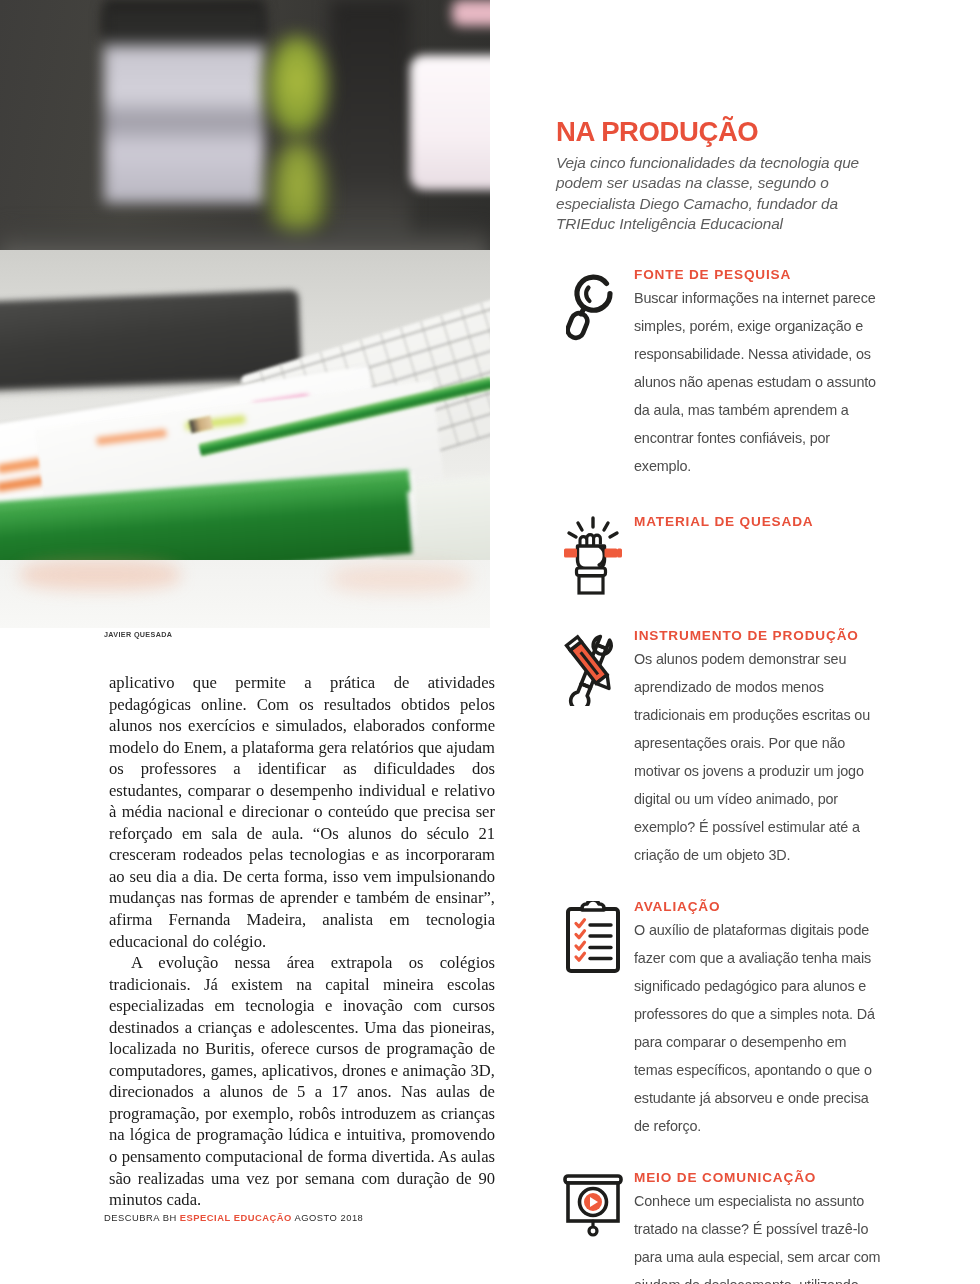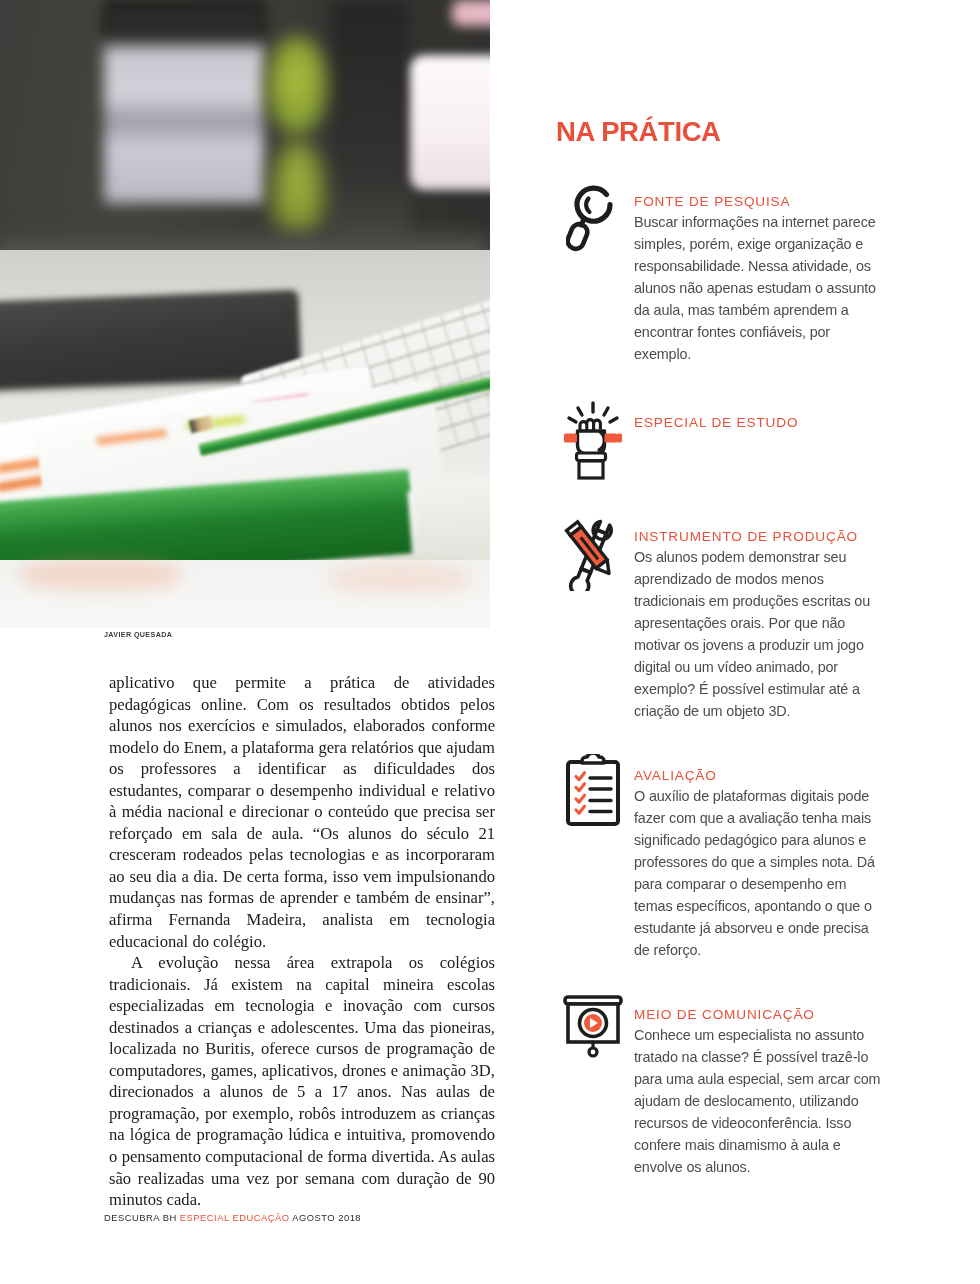--- a/index.html
+++ b/index.html
@@ -244,21 +244,21 @@
     position: absolute;
     left: 104px;
     top: 1212px;
     font-size: 9.4px;
     letter-spacing: .5px;
     color: #2b2b2b;
     font-weight: 400;
   }
   .footer .hi {
     color: #e8503a;
-    font-weight: 400;
+    font-weight: 700;
   }
 
   
   .sidebar {
     position: absolute;
     left: 556px;
     top: 118px;
     width: 330px;
   }
 
@@ -294,31 +294,30 @@
     min-width: 74px;
     padding-top: 2px;
     display: flex;
     justify-content: center;
   }
 
   .sb-text { width: 290px; margin-left: 4px; }
 
   .sb-head {
     font-size: 13.6px;
-    font-weight: 400;
+    font-weight: 700;
     color: #e8503a;
     letter-spacing: .85px;
     margin-bottom: 2px;
     white-space: nowrap;
-    margin-top: 16px;
   }
 
   .sb-body {
     font-size: 14.4px;
-    line-height: 22px;
+    line-height: 28px;
     color: #4c4c4c;
     letter-spacing: -0.15px;
   }
 
   
   .item-0 { margin-bottom: 34px; }
   .item-1 { margin-bottom: 32px; }
   .item-2 { margin-bottom: 30px; }
   .item-3 { margin-bottom: 30px; }
 </style>
@@ -389,21 +388,22 @@
     <p>A evolução nessa área extrapola os colégios tradicionais. Já existem na capital mineira escolas especializadas em tecnologia e inovação com cursos destinados a crianças e adolescentes. Uma das pioneiras, localizada no Buritis, oferece cursos de programação de computadores, games, aplicativos, drones e animação 3D, direcionados a alunos de 5 a 17 anos. Nas aulas de programação, por exemplo, robôs introduzem as crianças na lógica de programação lúdica e intuitiva, promovendo o pensamento computacional de forma divertida. As aulas são realizadas uma vez por semana com duração de 90 minutos cada.</p>
   </div>
 
   <div class="footer"><span>DESCUBRA BH</span>
     <span class="hi">ESPECIAL EDUCAÇÃO</span>
     <span>AGOSTO 2018</span>
   </div>
 
   <div class="sidebar">
 
-    <div class="sb-title">NA PRÁTICA</div>
+    <div class="sb-title">NA PRODUÇÃO</div>
+    <div class="sb-sub">Veja cinco funcionalidades da tecnologia que podem ser usadas na classe, segundo o especialista Diego Camacho, fundador da TRIEduc Inteligência Educacional</div>
 
     <div class="sb-list">
 
       <div class="sb-item item-0">
         <div class="sb-icon">
           <svg width="54" height="72" viewBox="0 0 54 72">
             <path d="M40.5 14.5 A16.5 16.5 0 1 0 44 24.5" fill="none" stroke="#1d1d1b" stroke-width="5.2" stroke-linecap="round"></path>
             <path d="M22.5 18.5 A9.5 9.5 0 0 0 23.5 32" fill="none" stroke="#1d1d1b" stroke-width="4.2" stroke-linecap="round"></path>
             <line x1="18.5" y1="38.5" x2="15" y2="45" stroke="#1d1d1b" stroke-width="5" stroke-linecap="round"></line>
             <rect x="3.5" y="44" width="16" height="25" rx="7.5" transform="rotate(22 11.5 56.5)" fill="none" stroke="#1d1d1b" stroke-width="4.6"></rect>
@@ -431,21 +431,21 @@
             <path d="M15.5 30 h27 v14 c0 6-4 9-9.5 9 h-8 c-5.5 0-9.5-3-9.5-9 z" fill="#ffffff" stroke="#1d1d1b" stroke-width="3.4" stroke-linejoin="round"></path>
             <path d="M38 31 c6 4 6 14 -1 18" fill="none" stroke="#1d1d1b" stroke-width="3.2" stroke-linecap="round"></path>
             <rect x="14.5" y="52" width="29" height="7.5" rx="2.5" fill="#ffffff" stroke="#1d1d1b" stroke-width="3.2"></rect>
             <rect x="17" y="60" width="24" height="17" fill="#ffffff" stroke="#1d1d1b" stroke-width="3.2"></rect>
             <rect x="2" y="32.5" width="13" height="9" rx="1.5" fill="#ef5b3c"></rect>
             <rect x="42.5" y="32.5" width="13" height="9" rx="1.5" fill="#ef5b3c"></rect>
             <rect x="55" y="32.5" width="5" height="9" rx="1.5" fill="#ef5b3c"></rect>
           </svg>
         </div>
         <div class="sb-text">
-          <div class="sb-head">ESPECIAL DE ESTUDO</div>
+          <div class="sb-head">MATERIAL DE QUESADA</div>
         </div>
       </div>
 
       <div class="sb-item item-2">
         <div class="sb-icon">
           <svg width="62" height="76" viewBox="0 0 62 76">
 
             <g transform="rotate(22 31 38)">
               <path d="M26 6 a9 9 0 1 0 10 0 v9 h-10 z" fill="none" stroke="#1d1d1b" stroke-width="3.6" stroke-linejoin="round"></path>
               <path d="M26 15 h10 v42 h-10 z" fill="none" stroke="#1d1d1b" stroke-width="3.6"></path>

